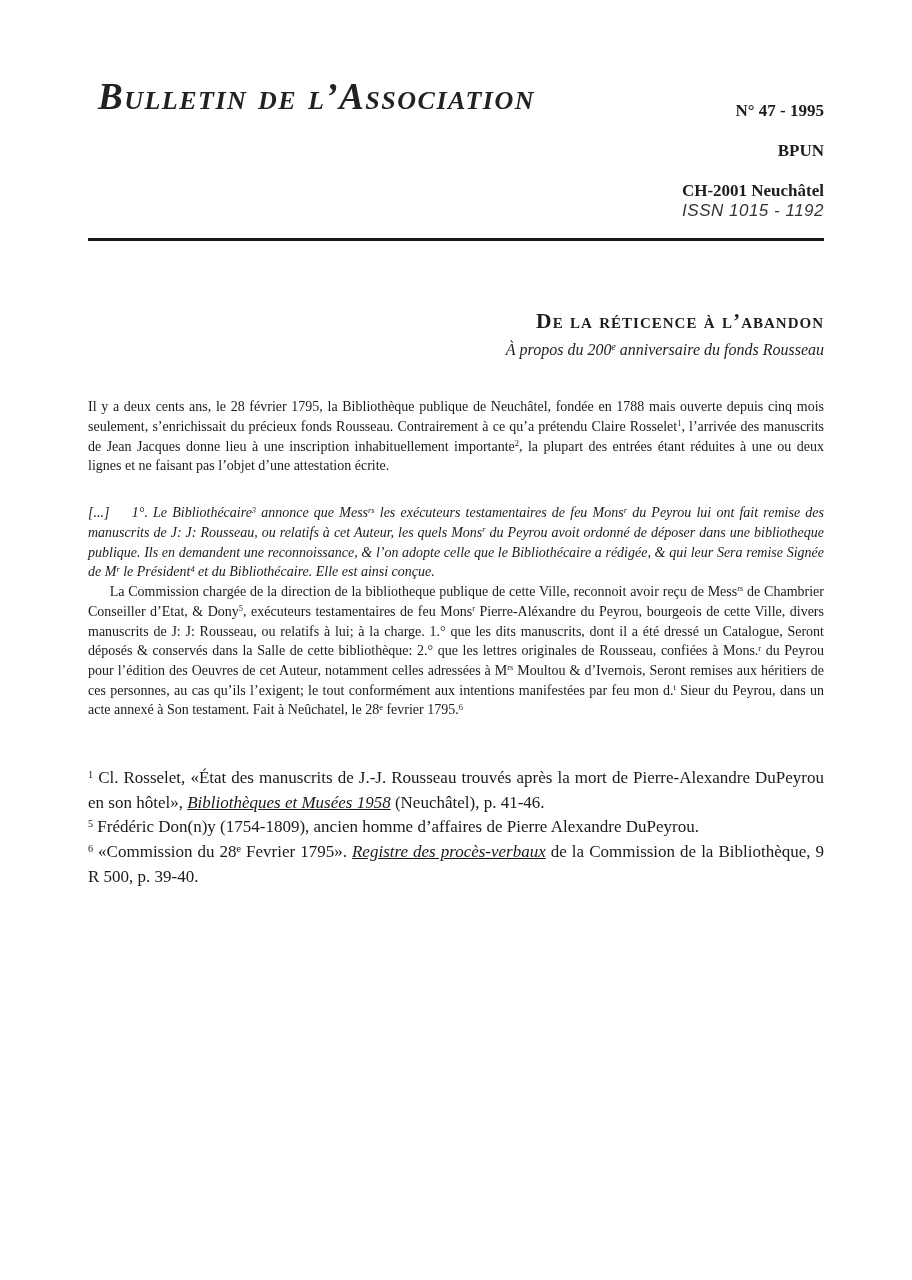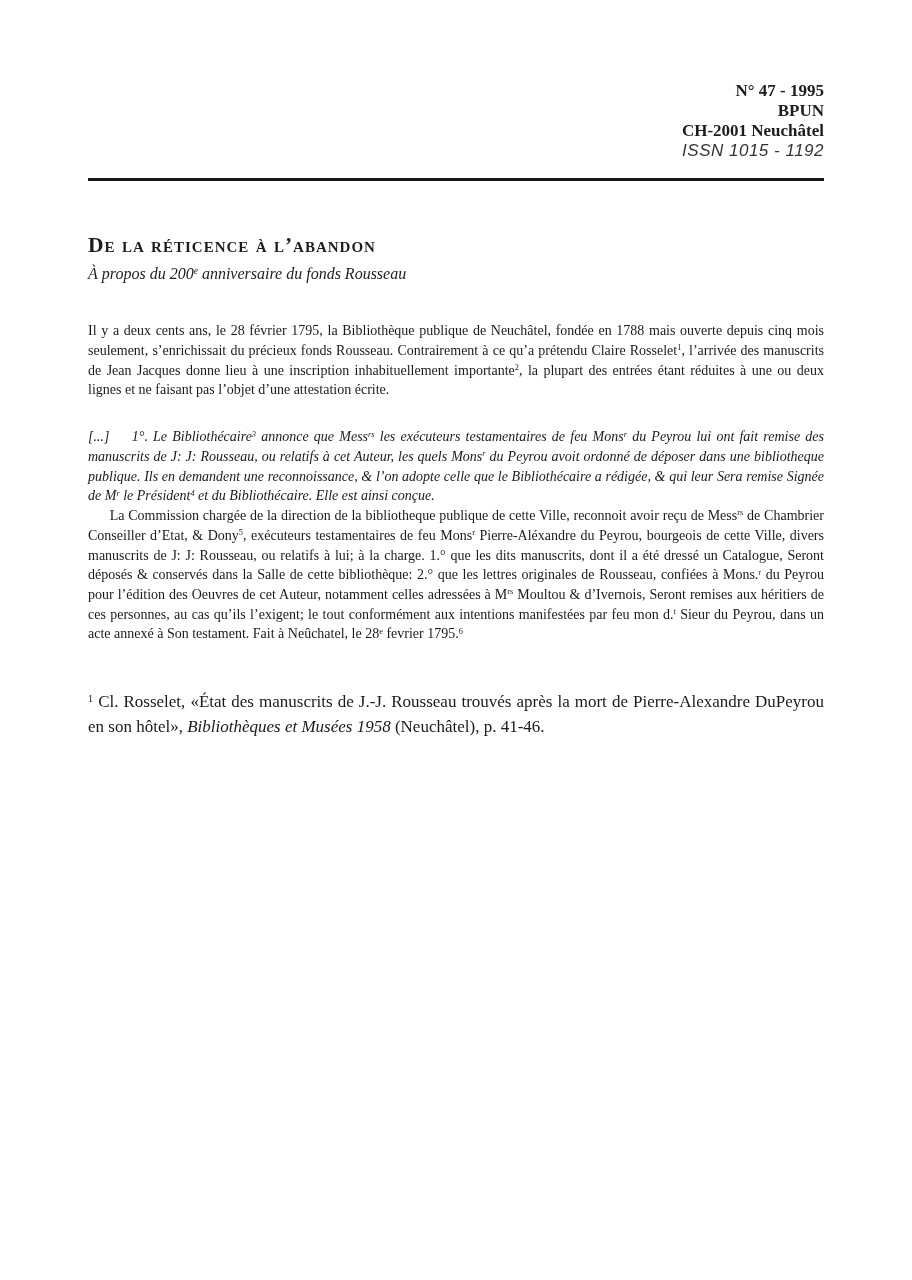--- a/index.html
+++ b/index.html
@@ -33,37 +33,37 @@
     white-space: nowrap;
     color: #222;
   }
   .mast-meta {
     text-align: right;
     padding-top: 5px;
     font-size: 17px;
     line-height: 1.18;
     white-space: nowrap;
   }
-  .meta-bold { font-weight: bold; color: #1d1d1d; }
+  .meta-bold { font-weight: bold; color: #1d1d1d; margin-top: 20px; }
   .meta-issn {
     font-family: "Liberation Sans", sans-serif;
     font-weight: normal;
     color: #333;
     letter-spacing: 0.5px;
     font-style: italic;
   }
 
   .rule {
     border: none;
     border-top: 3px solid #181818;
     margin: 17px 0 0 0;
   }
 
   
-  .article-head { text-align: left; margin-top: 52px; }
+  .article-head { text-align: right; margin-top: 68px; }
   .article-title {
     font-size: 21.5px;
     font-weight: bold;
     font-variant: small-caps;
     letter-spacing: 1px;
     margin: 0;
     color: #1d1d1d;
   }
   .article-subtitle {
     font-size: 16px;
@@ -93,30 +93,31 @@
   }
   .footnotes p { margin: 0; }
 
   sup {
     font-size: 60%;
     line-height: 0;
     vertical-align: baseline;
     position: relative;
     top: -0.55em;
   }
-  .it { font-style: italic; }
+  .it { font-style: italic; text-decoration: underline; }
   .gap { display: inline-block; }
 </style>
 </head>
 <body>
 
 <div class="page">
 
   <header class="masthead">
     <div class="mast-title">
+      <div>Bulletin de l’Association</div>
     </div>
     <div class="mast-meta">
       <div class="meta-bold">N° 47 - 1995</div>
       <div class="meta-bold">BPUN</div>
       <div class="meta-bold">CH-2001 Neuchâtel</div>
       <div class="meta-issn">ISSN 1015 - 1192</div>
     </div>
   </header>
 
   <hr class="rule">
@@ -127,15 +128,17 @@
   </section>
 
   <section class="body-text">
     <p class="para-intro"><span>Il y a deux cents ans, le 28 février 1795, la Bibliothèque publique de Neuchâtel, fondée en 1788 mais ouverte depuis cinq mois seulement, s’enrichissait du précieux fonds Rousseau. Contrairement à ce qu’a prétendu Claire Rosselet</span><sup>1</sup><span>, l’arrivée des manuscrits de Jean Jacques donne lieu à une inscription inhabituellement importante</span><sup>2</sup><span>, la plupart des entrées étant réduites à une ou deux lignes et ne faisant pas l’objet d’une attestation écrite.</span></p>
     <p class="para-quote"><span>[...]</span><span class="gap" style="width: 1.6em;"></span><span>1°. Le Bibliothécaire</span><sup>3</sup><span> annonce que Mess</span><sup>rs</sup><span> les exécuteurs testamentaires de feu Mons</span><sup>r</sup><span> du Peyrou lui ont fait remise des manuscrits de J: J: Rousseau, ou relatifs à cet Auteur, les quels Mons</span><sup>r</sup><span> du Peyrou avoit ordonné de déposer dans une bibliotheque publique. Ils en demandent une reconnoissance, &amp; l’on adopte celle que le Bibliothécaire a rédigée, &amp; qui leur Sera remise Signée de M</span><sup>r</sup><span> le Président</span><sup>4</sup><span> et du Bibliothécaire. Elle est ainsi conçue.</span></p>
     <p class="para-indent"><span>La Commission chargée de la direction de la bibliotheque publique de cette Ville, reconnoit avoir reçu de Mess</span><sup>rs</sup><span> de Chambrier Conseiller d’Etat, &amp; Dony</span><sup>5</sup><span>, exécuteurs testamentaires de feu Mons</span><sup>r</sup><span> Pierre-Aléxandre du Peyrou, bourgeois de cette Ville, divers manuscrits de J: J: Rousseau, ou relatifs à lui; à la charge. 1.° que les dits manuscrits, dont il a été dressé un Catalogue, Seront déposés &amp; conservés dans la Salle de cette bibliothèque: 2.° que les lettres originales de Rousseau, confiées à Mons.</span><sup>r</sup><span> du Peyrou pour l’édition des Oeuvres de cet Auteur, notamment celles adressées à M</span><sup>rs</sup><span> Moultou &amp; d’Ivernois, Seront remises aux héritiers de ces personnes, au cas qu’ils l’exigent; le tout conformément aux intentions manifestées par feu mon d.</span><sup>t</sup><span> Sieur du Peyrou, dans un acte annexé à Son testament. Fait à Neûchatel, le 28</span><sup>e</sup><span> fevrier 1795.</span><sup>6</sup></p>
   </section>
 
   <section class="footnotes">
     <p><sup>1</sup><span> Cl. Rosselet, «État des manuscrits de J.-J. Rousseau trouvés après la mort de Pierre-Alexandre DuPeyrou en son hôtel», </span><span class="it">Bibliothèques et Musées 1958</span><span> (Neuchâtel), p. 41-46.</span></p>
+    <p><sup>5</sup><span> Frédéric Don(n)y (1754-1809), ancien homme d’affaires de Pierre Alexandre DuPeyrou.</span></p>
+    <p><sup>6</sup><span> «Commission du 28</span><sup>e</sup><span> Fevrier 1795». </span><span class="it">Registre des procès-verbaux</span><span> de la Commission de la Bibliothèque, 9 R 500, p. 39-40.</span></p>
   </section>
 
 </div>
 
 </body></html>

